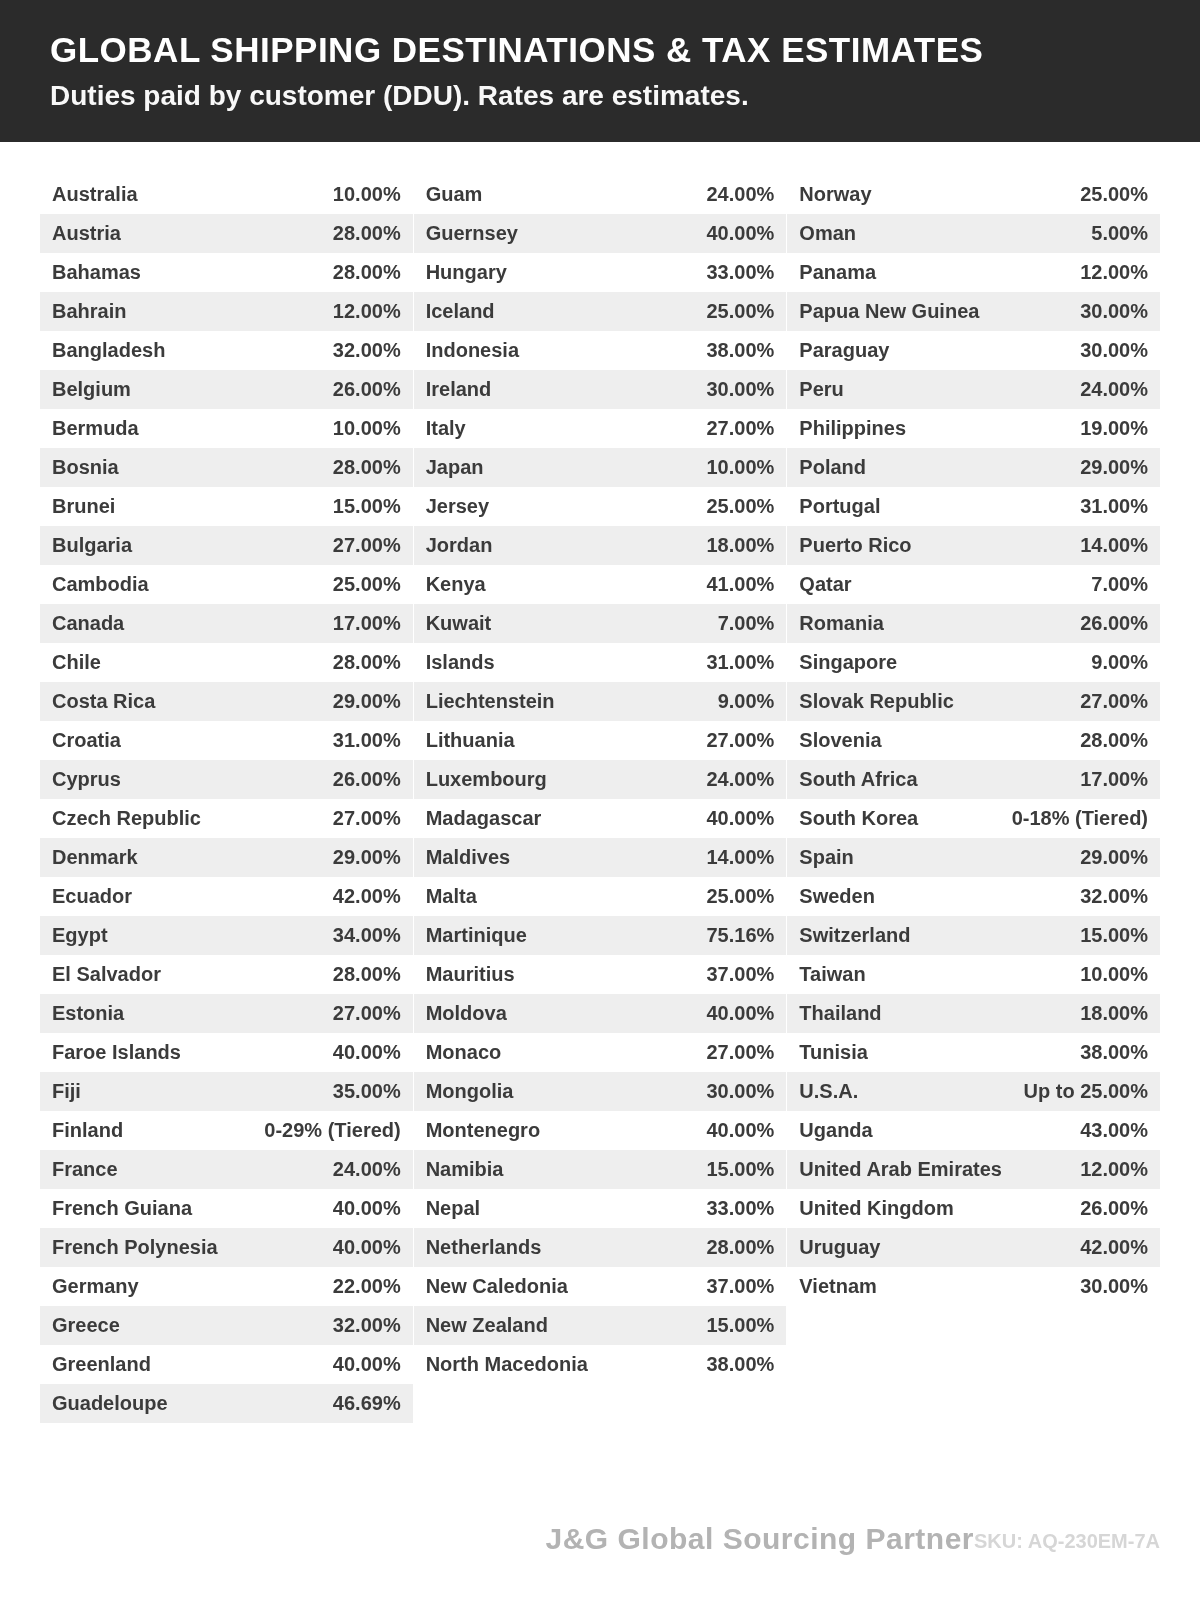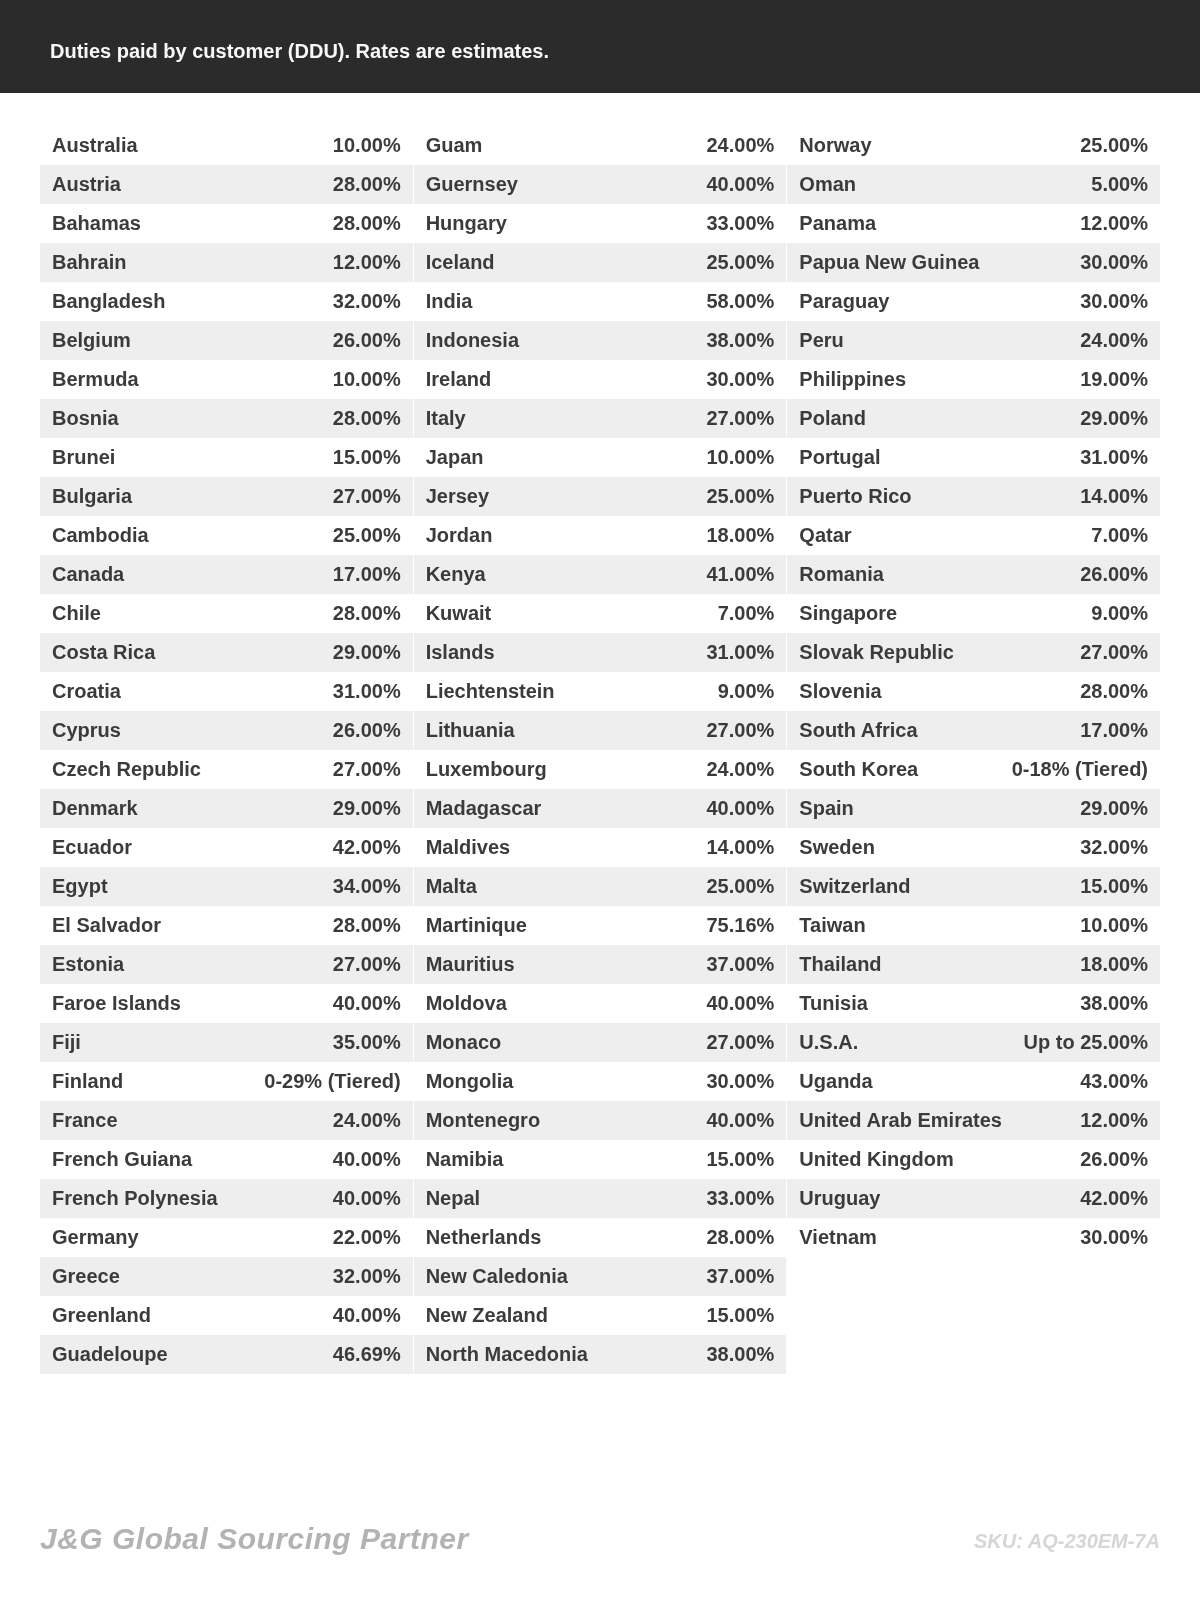--- a/index.html
+++ b/index.html
@@ -18,21 +18,21 @@
   }
   .title {
     font-size: 35px;
     font-weight: 700;
     letter-spacing: 0.5px;
     line-height: 1.15;
     white-space: nowrap;
   }
   .subtitle {
     margin-top: 10px;
-    font-size: 20px;
+    font-size: 28px;
     font-weight: 700;
     color: var(--header-text, #ffffff);
     opacity: 0.97;
   }
   .table-wrap {
     display: flex;
     gap: 1px;
     padding: 0 40px;
     margin-top: 33px;
     align-items: flex-start;
@@ -57,43 +57,43 @@
     padding-right: 8px;
   }
   .row .rate {
     white-space: nowrap;
     text-align: right;
     flex-shrink: 0;
   }
   .footer {
     margin-top: auto;
     display: flex;
-    justify-content: space-between;
+    justify-content: flex-end;
     align-items: flex-end;
     padding: 0 40px 44px;
-    font-style: italic;
   }
   .brand {
     font-size: 30px;
     font-weight: 700;
     letter-spacing: 0.5px;
     color: var(--brand-text, #b3b3b3);
   }
   .sku {
     font-size: 20px;
     font-weight: 700;
     color: var(--sku-text, #d6d6d6);
     padding-bottom: 3px;
     margin-top: 44px;
   }
 </style>
 </head>
 <body>
 
 <header class="header">
+  <div class="title">GLOBAL SHIPPING DESTINATIONS &amp; TAX ESTIMATES</div>
   <div class="subtitle">Duties paid by customer (DDU). Rates are estimates.</div>
 </header>
 
 <main class="table-wrap">
   <div class="col">
       <div class="row">
         <span class="country">Australia</span>
         <span class="rate">10.00%</span>
       </div>
       <div class="row">
@@ -230,24 +230,20 @@
         <span class="country">Guernsey</span>
         <span class="rate">40.00%</span>
       </div>
       <div class="row">
         <span class="country">Hungary</span>
         <span class="rate">33.00%</span>
       </div>
       <div class="row">
         <span class="country">Iceland</span>
         <span class="rate">25.00%</span>
-      </div>
-      <div class="row">
-        <span class="country">India</span>
-        <span class="rate">58.00%</span>
       </div>
       <div class="row">
         <span class="country">Indonesia</span>
         <span class="rate">38.00%</span>
       </div>
       <div class="row">
         <span class="country">Ireland</span>
         <span class="rate">30.00%</span>
       </div>
       <div class="row">

